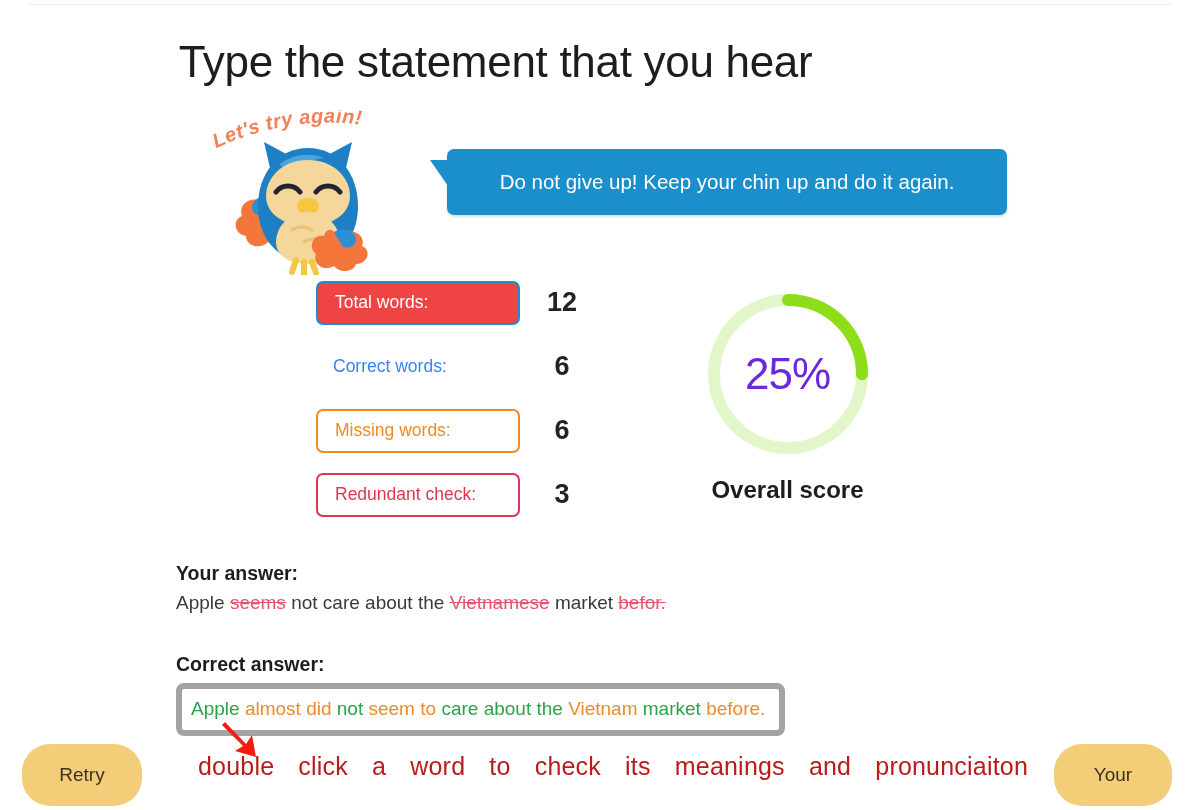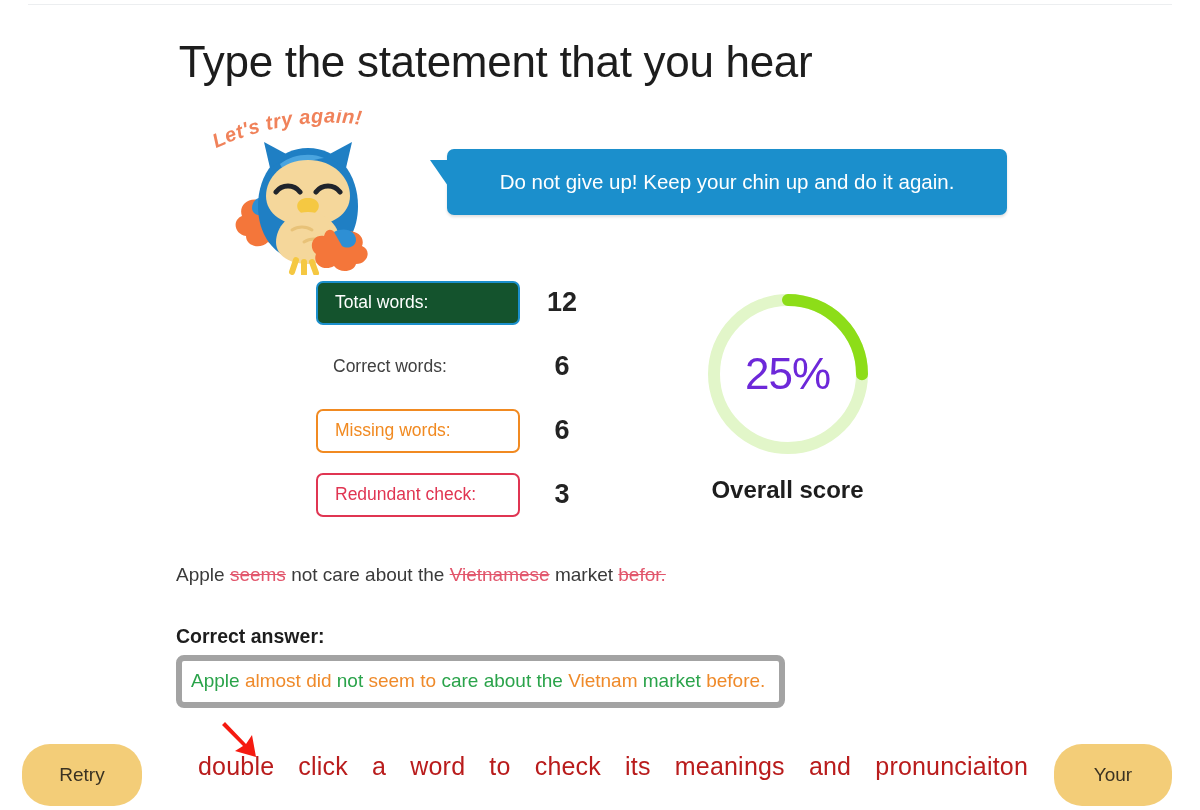--- a/index.html
+++ b/index.html
@@ -115,28 +115,28 @@
     width: 204px;
     height: 44px;
     border-radius: 7px;
     box-sizing: border-box;
     display: flex;
     align-items: center;
     padding-left: 17px;
     font-size: 17.5px;
   }
   .chip-total {
-    background: #14532d;
+    background: #ef4444;
     border: 2px solid #1b8fcc;
     color: #ffffff;
   }
   .chip-correct {
     background: #ffffff;
     border: 2px solid #2aa council;
-    color: #404040;
+    color: #3b82f6;
     border-color: #2aa34a;
   }
   .chip-missing {
     background: #ffffff;
     border: 2px solid #f18a21;
     color: #f18a21;
   }
   .chip-redundant {
     background: #ffffff;
     border: 2px solid #e03552;
@@ -357,20 +357,21 @@
     <svg width="172" height="172" viewBox="0 0 172 172">
       <circle id="ring-track" cx="86" cy="86" r="74" fill="none" stroke="#e2f6c9" stroke-width="12"></circle>
       <circle id="ring-arc" cx="86" cy="86" r="74" fill="none" stroke="#8ddd18" stroke-width="12" stroke-linecap="round" transform="rotate(-90 86 86)" stroke-dasharray="464.96" stroke-dashoffset="348.72"></circle>
     </svg>
     <div class="ring-label">25%</div>
   </div>
   <div class="score-caption">Overall score</div>
 </div>
 
 <div class="answers">
+  <div class="answer-heading">Your answer:</div>
   <div class="your-answer-line" id="your-answer-line"><span>Apple</span> <span class="wrong-word">seems</span> <span>not</span> <span>care</span> <span>about</span> <span>the</span> <span class="wrong-word">Vietnamese</span> <span>market</span> <span class="wrong-word">befor.</span></div>
 
   <div class="answer-heading">Correct answer:</div>
   <div class="correct-box">
     <div class="correct-line" id="correct-answer-line"><span class="w-green">Apple</span> <span class="w-orange">almost</span> <span class="w-orange">did</span> <span class="w-green">not</span> <span class="w-orange">seem</span> <span class="w-orange">to</span> <span class="w-green">care</span> <span class="w-green">about</span> <span class="w-green">the</span> <span class="w-orange">Vietnam</span> <span class="w-green">market</span> <span class="w-orange">before.</span></div>
   </div>
 </div>
 
 <svg class="hint-arrow" viewBox="0 0 44 44">
   <path d="M6,4 L27,26 L33,17 L37,39 L16,33 L24,28 L3,7 Z" fill="#f51a10"></path>

